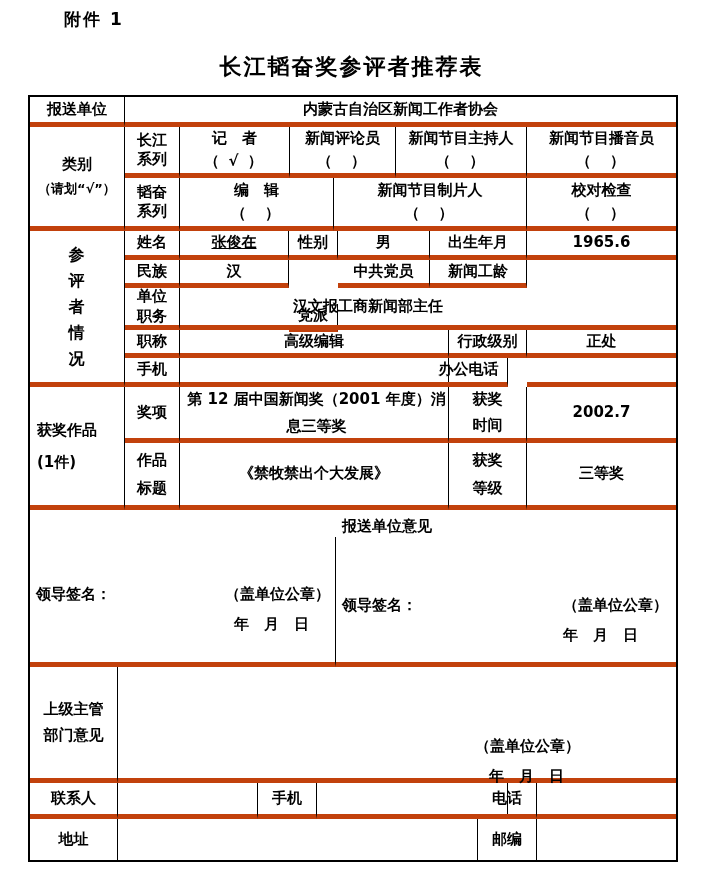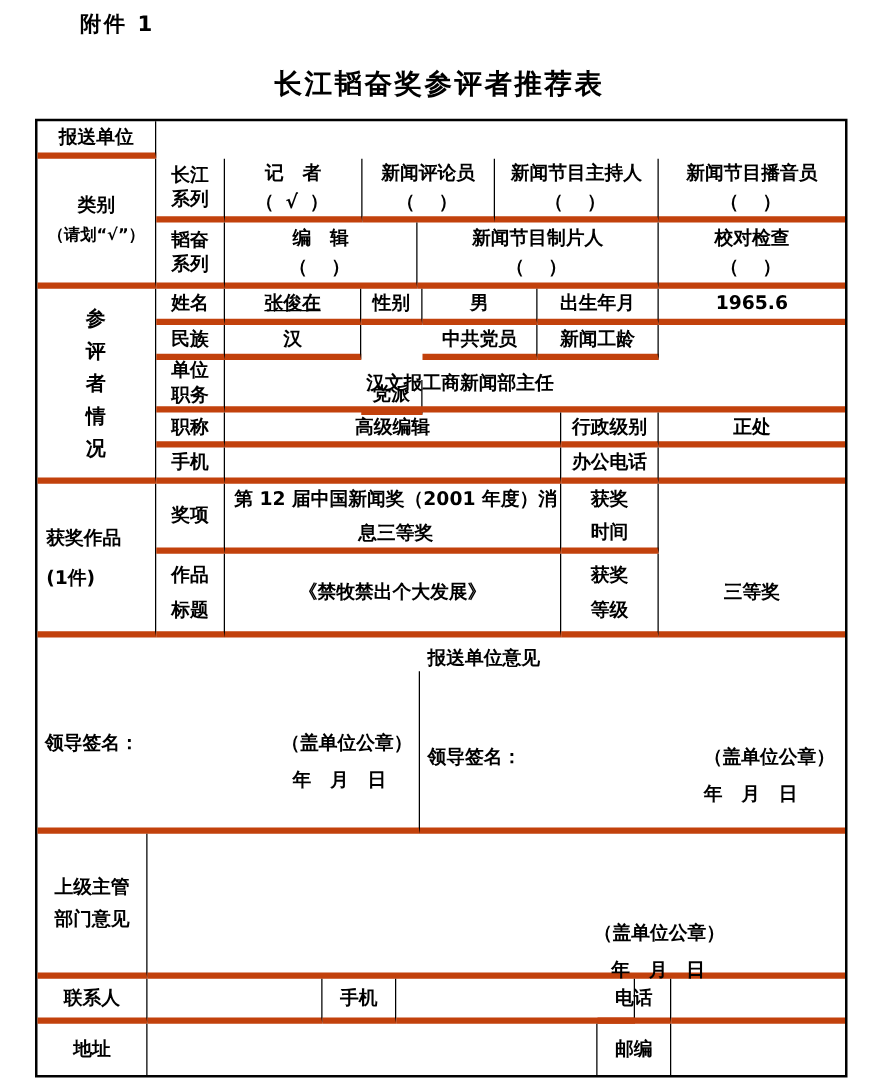--- a/index.html
+++ b/index.html
@@ -31,20 +31,21 @@
 </style>
 </head>
 <body>
 
 <div class="attachment">附件 1</div>
 <div class="doc-title">长江韬奋奖参评者推荐表</div>
 
 <div class="form-table">
 
   <div class="c" style="left:0;top:0;width:95px;height:30px;">报送单位</div>
+  <div class="c no-r" style="left:95px;top:0;width:551px;height:30px;">内蒙古自治区新闻工作者协会</div>
 
   <div class="c col" style="left:0;top:30px;width:95px;height:104px;">
     <span class="rel">类别</span>
     <span class="rel note">（请划“√”）</span>
   </div>
   <div class="c col" style="left:95px;top:30px;width:55px;height:51px;">
     <span class="rel">长江</span>
     <span class="rel">系列</span>
   </div>
   <div class="c col opt" style="left:150px;top:30px;width:110px;height:51px;">
@@ -107,33 +108,34 @@
   </div>
   <div class="c no-r bias-left" style="left:150px;top:191px;width:496px;height:42px;">汉文报工商新闻部主任</div>
 
   <div class="c" style="left:95px;top:233px;width:55px;height:28px;">职称</div>
   <div class="c" style="left:150px;top:233px;width:269px;height:28px;">高级编辑</div>
   <div class="c" style="left:419px;top:233px;width:78px;height:28px;">行政级别</div>
   <div class="c no-r" style="left:497px;top:233px;width:149px;height:28px;">正处</div>
 
   <div class="c" style="left:95px;top:261px;width:55px;height:29px;">手机</div>
   <div class="c" style="left:150px;top:261px;width:269px;height:29px;"></div>
-  <div class="c" style="left:419px;top:261px;width:78px;height:29px;">办公电话</div>
+  <div class="c" style="left:400px;top:261px;width:78px;height:29px;">办公电话</div>
   <div class="c no-r" style="left:497px;top:261px;width:149px;height:29px;"></div>
 
   <div class="c col" style="left:0;top:290px;width:95px;height:123px;align-items:flex-start;padding-left:7px;line-height:32px;">
     <span class="rel">获奖作品</span>
     <span class="rel">(1件)</span>
   </div>
   <div class="c" style="left:95px;top:290px;width:55px;height:56px;">奖项</div>
   <div class="c leftpad" style="left:150px;top:290px;width:269px;height:56px;line-height:1.8;padding-right:2px;">第 12 届中国新闻奖（2001 年度）消息三等奖</div>
   <div class="c col" style="left:419px;top:290px;width:78px;height:56px;line-height:1.7;">
     <span class="rel">获奖</span>
     <span class="rel">时间</span>
   </div>
+  <div class="c no-r" style="left:497px;top:290px;width:149px;height:56px;">2002.7</div>
 
   <div class="c col" style="left:95px;top:346px;width:55px;height:67px;line-height:1.9;">
     <span class="rel">作品</span>
     <span class="rel">标题</span>
   </div>
   <div class="c" style="left:150px;top:346px;width:269px;height:67px;">《禁牧禁出个大发展》</div>
   <div class="c col" style="left:419px;top:346px;width:78px;height:67px;line-height:1.9;">
     <span class="rel">获奖</span>
     <span class="rel">等级</span>
   </div>

